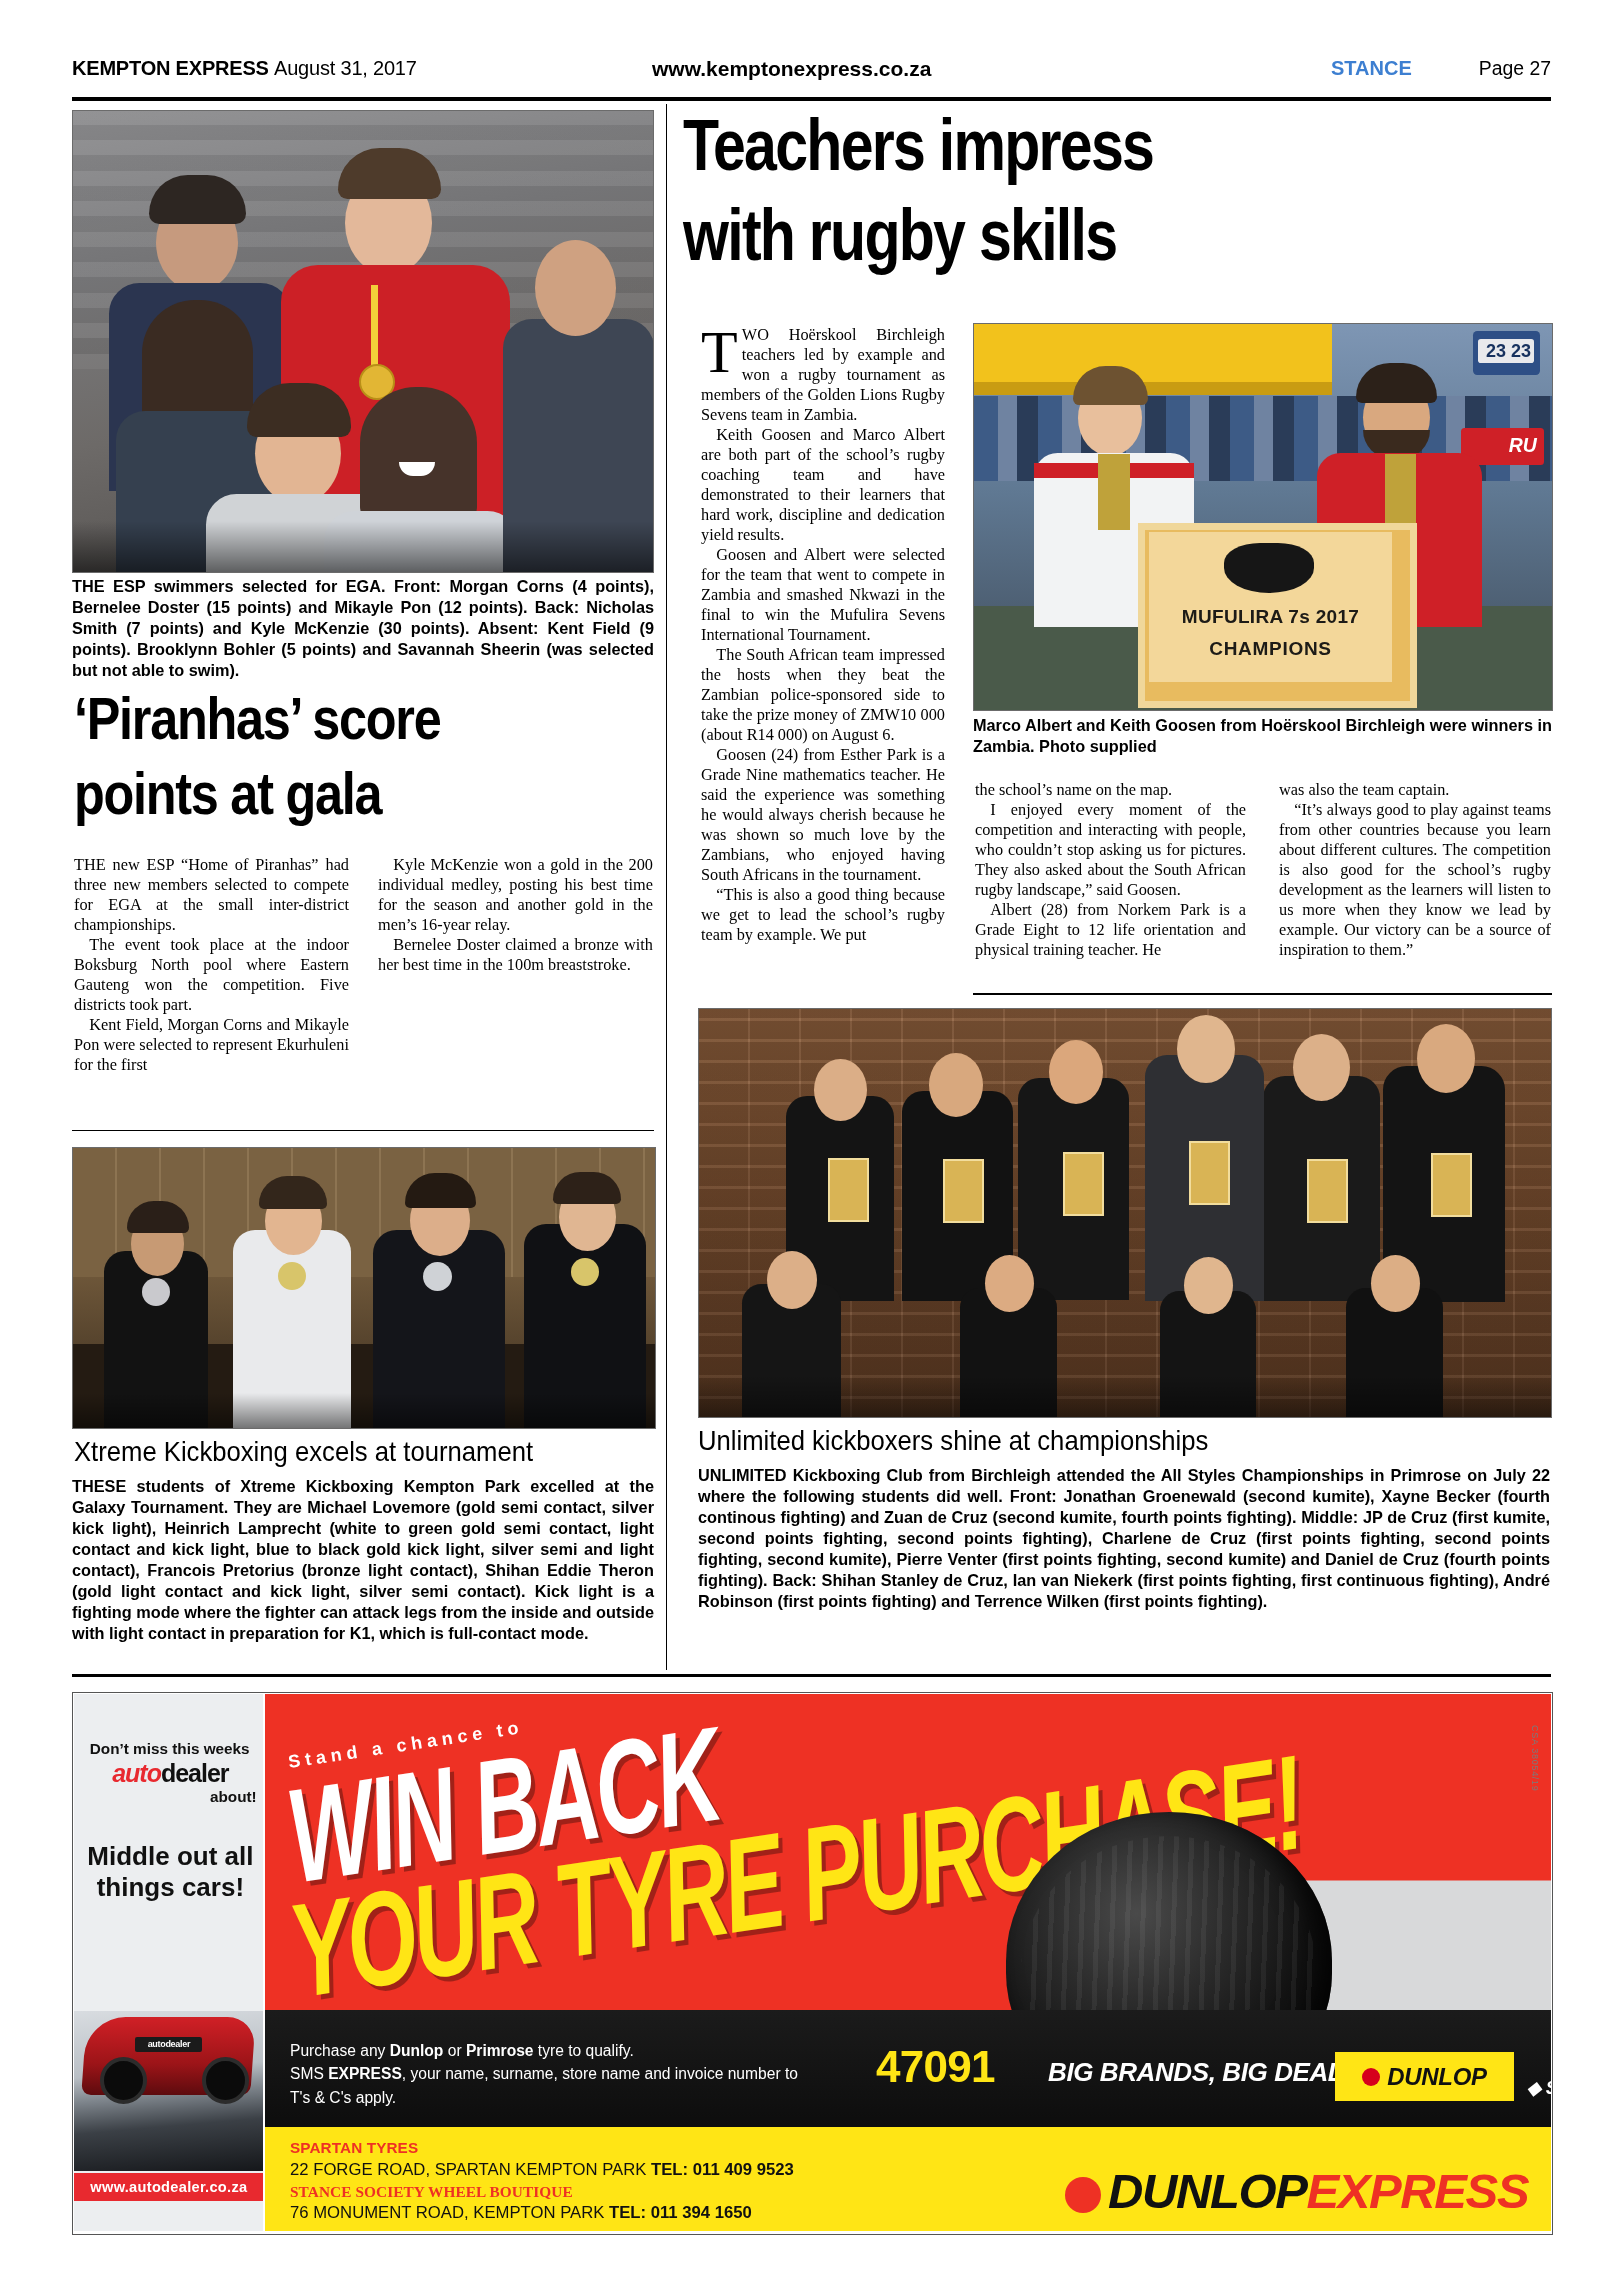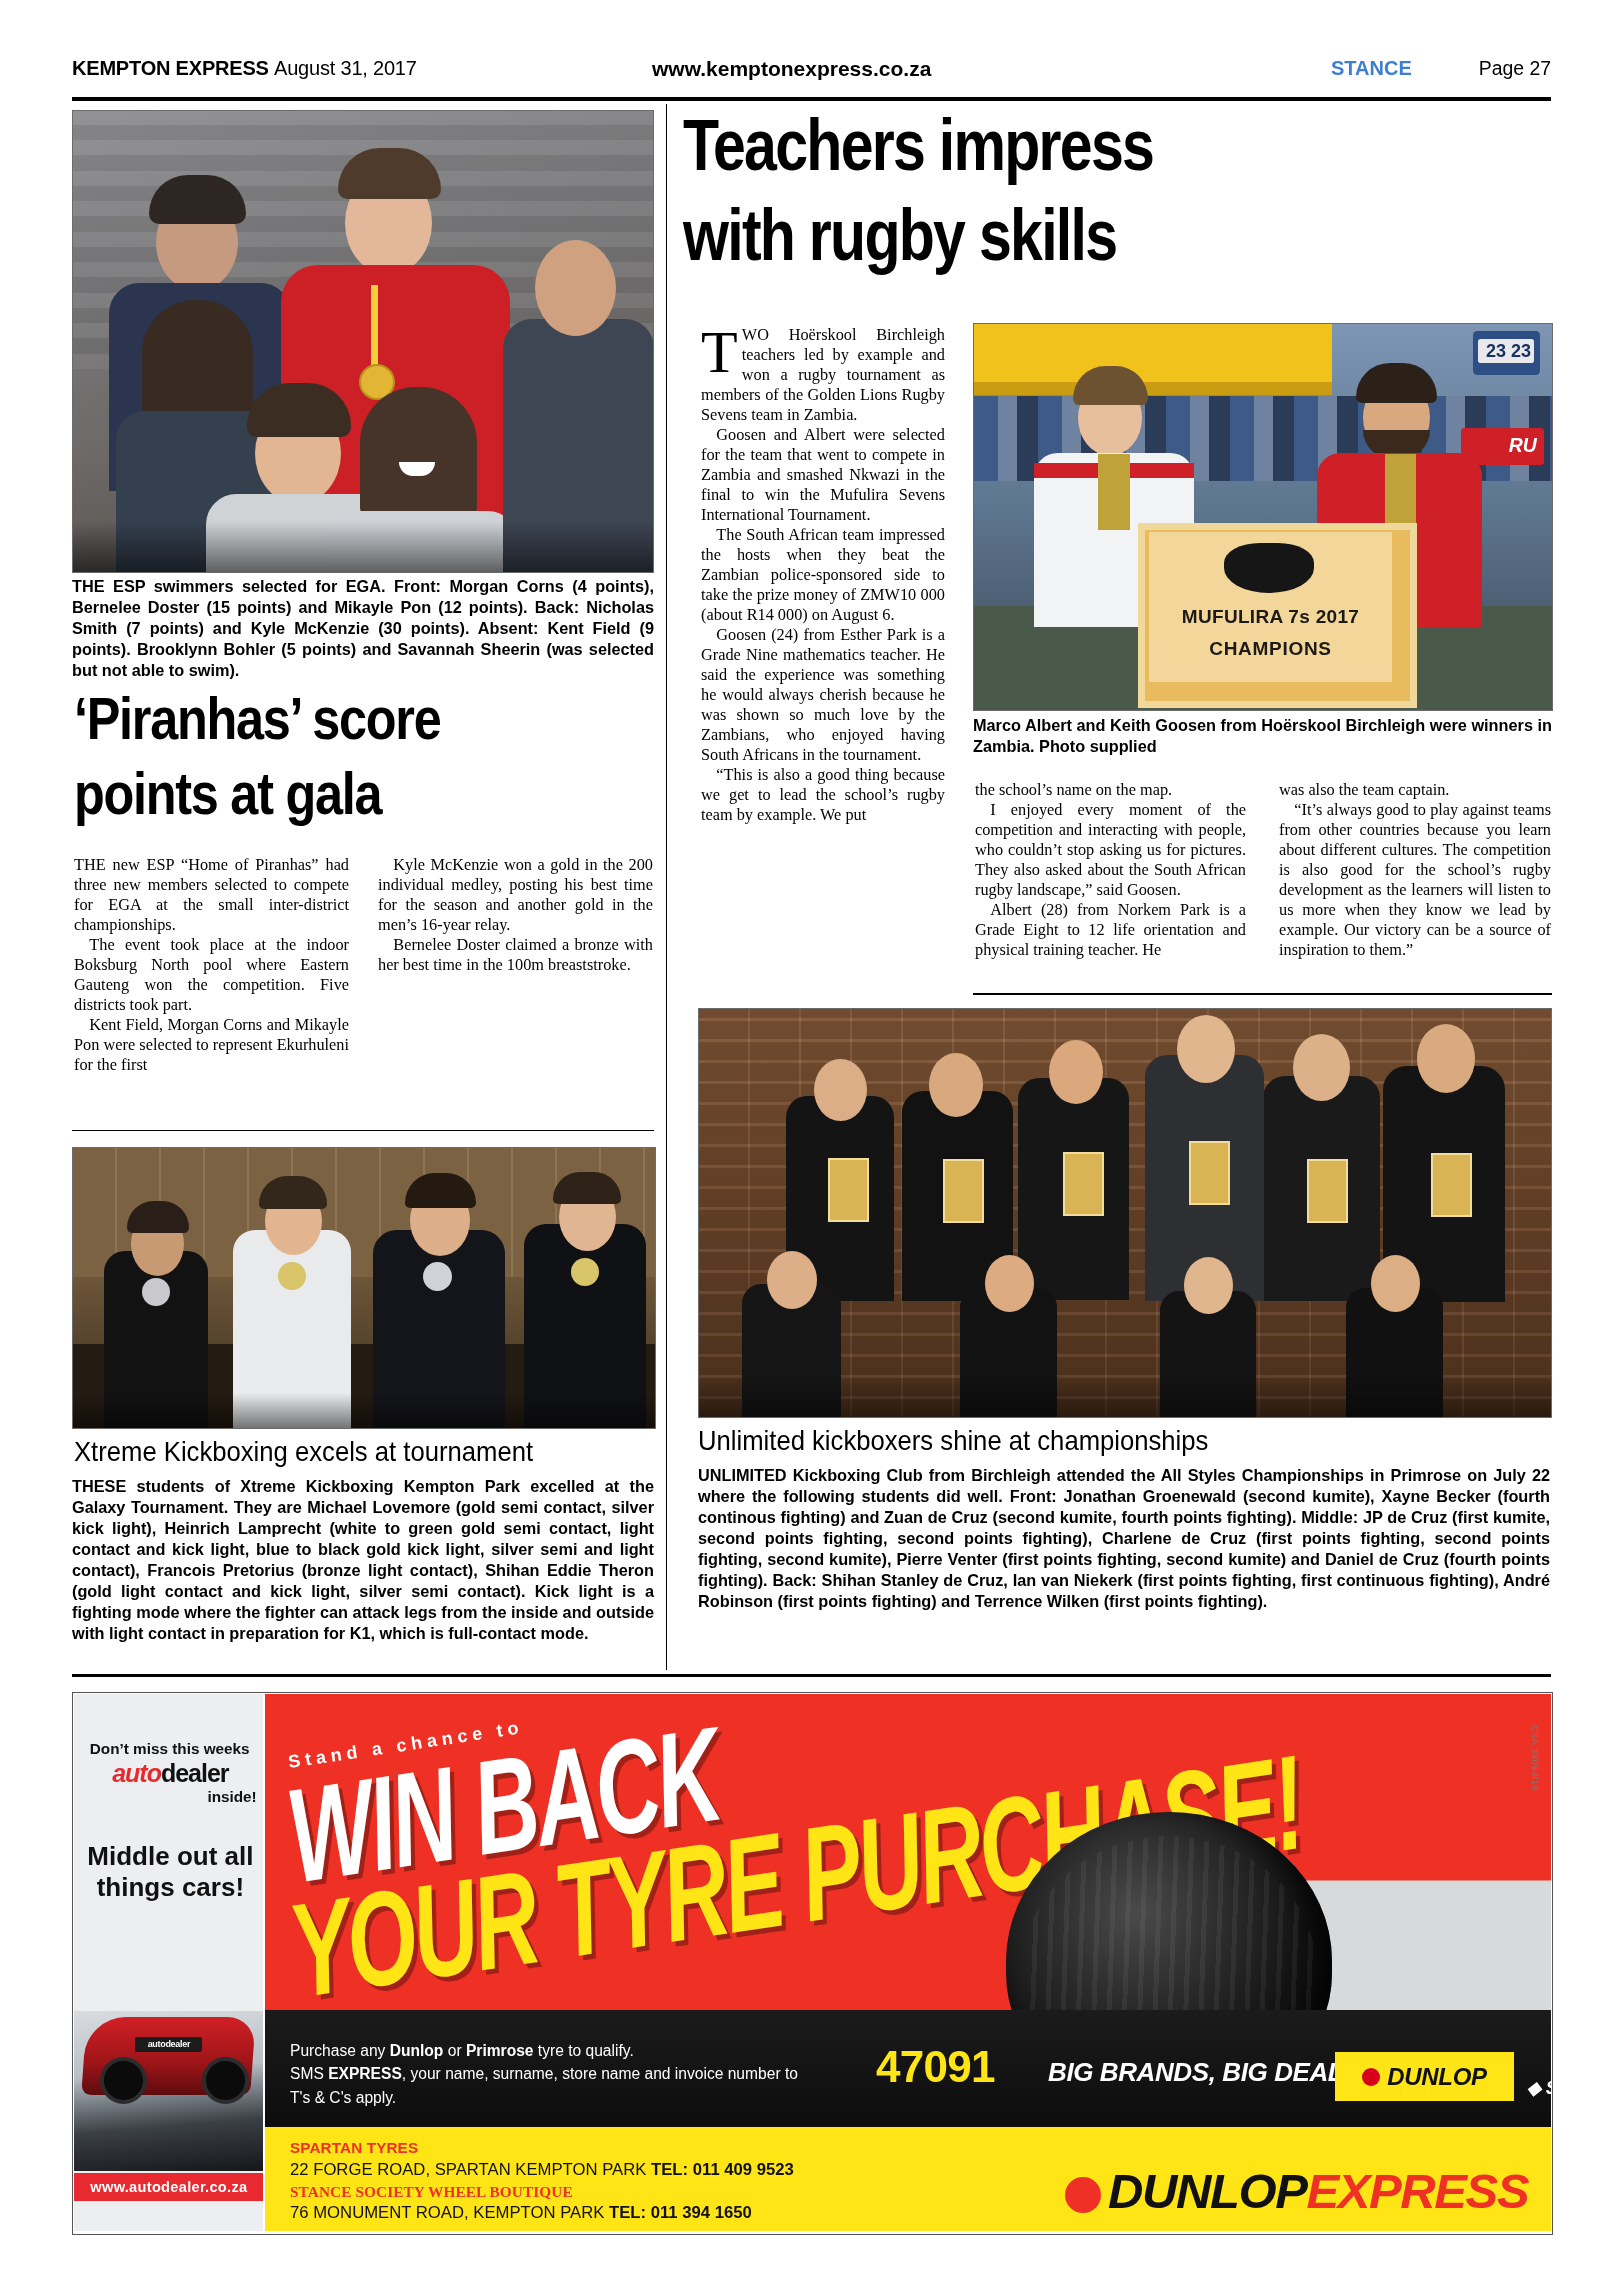--- a/index.html
+++ b/index.html
@@ -200,20 +200,21 @@
 
   <div class="capt" style="position:absolute;left:72px;top:1476px;width:582px;">THESE students of Xtreme Kickboxing Kempton Park excelled at the Galaxy Tournament. They are Michael Lovemore (gold semi contact, silver kick light), Heinrich Lamprecht (white to green gold semi contact, light contact and kick light, blue to black gold kick light, silver semi and light contact), Francois Pretorius (bronze light contact), Shihan Eddie Theron (gold light contact and kick light, silver semi contact). Kick light is a fighting mode where the fighter can attack legs from the inside and outside with light contact in preparation for K1, which is full-contact mode.</div>
 
   <div class="headline-xl" style="position:absolute;left:683px;top:111px;width:1111px;">Teachers impress</div>
   <div class="headline-xl" style="position:absolute;left:683px;top:201px;width:1111px;">with rugby skills</div>
 
   <div class="body-serif" style="position:absolute;left:701px;top:325px;width:244px;">
     <p class="first">
       <span class="dropcap">T</span><span>WO Hoërskool Birchleigh teachers led by example and won a rugby tournament as members of the Golden Lions Rugby Sevens team in Zambia.</span>
     </p>
+    <p>Keith Goosen and Marco Albert are both part of the school’s rugby coaching team and have demonstrated to their learners that hard work, discipline and dedication yield results.</p>
     <p>Goosen and Albert were selected for the team that went to compete in Zambia and smashed Nkwazi in the final to win the Mufulira Sevens International Tournament.</p>
     <p>The South African team impressed the hosts when they beat the Zambian police-sponsored side to take the prize money of ZMW10 000 (about R14 000) on August 6.</p>
     <p>Goosen (24) from Esther Park is a Grade Nine mathematics teacher. He said the experience was something he would always cherish because he was shown so much love by the Zambians, who enjoyed having South Africans in the tournament.</p>
     <p>“This is also a good thing because we get to lead the school’s rugby team by example. We put</p>
   </div>
 
   <div class="photo" style="left:973px;top:323px;width:578px;height:386px;">
     <div class="sky" style="background:linear-gradient(180deg,#7e96b4 0%,#5f7892 44%,#3e4a58 100%);"></div>
 
     <div style="position:absolute;left:0;top:0;width:62%;height:64px;background:#f2c21c;"></div>
@@ -305,21 +306,21 @@
 
   <div class="hr-thin" style="left:72px;top:1674px;width:1479px;height:2.8px;"></div>
 
   <div class="ad-wrap">
 
     <div class="ad-auto">
       <div class="t1">Don’t miss this weeks</div>
       <div class="logo">
         <span class="a">auto</span><span class="d">dealer</span>
       </div>
-      <div class="t2">inside!</div>
+      <div class="t2">about!</div>
       <div class="t3">Middle out all things cars!</div>
       <div class="car">
         <div class="carbody"></div>
         <div class="wheel w1"></div>
         <div class="wheel w2"></div>
       </div>
       <div class="badge">
         <span>autodealer</span>
       </div>
       <div class="strip">

